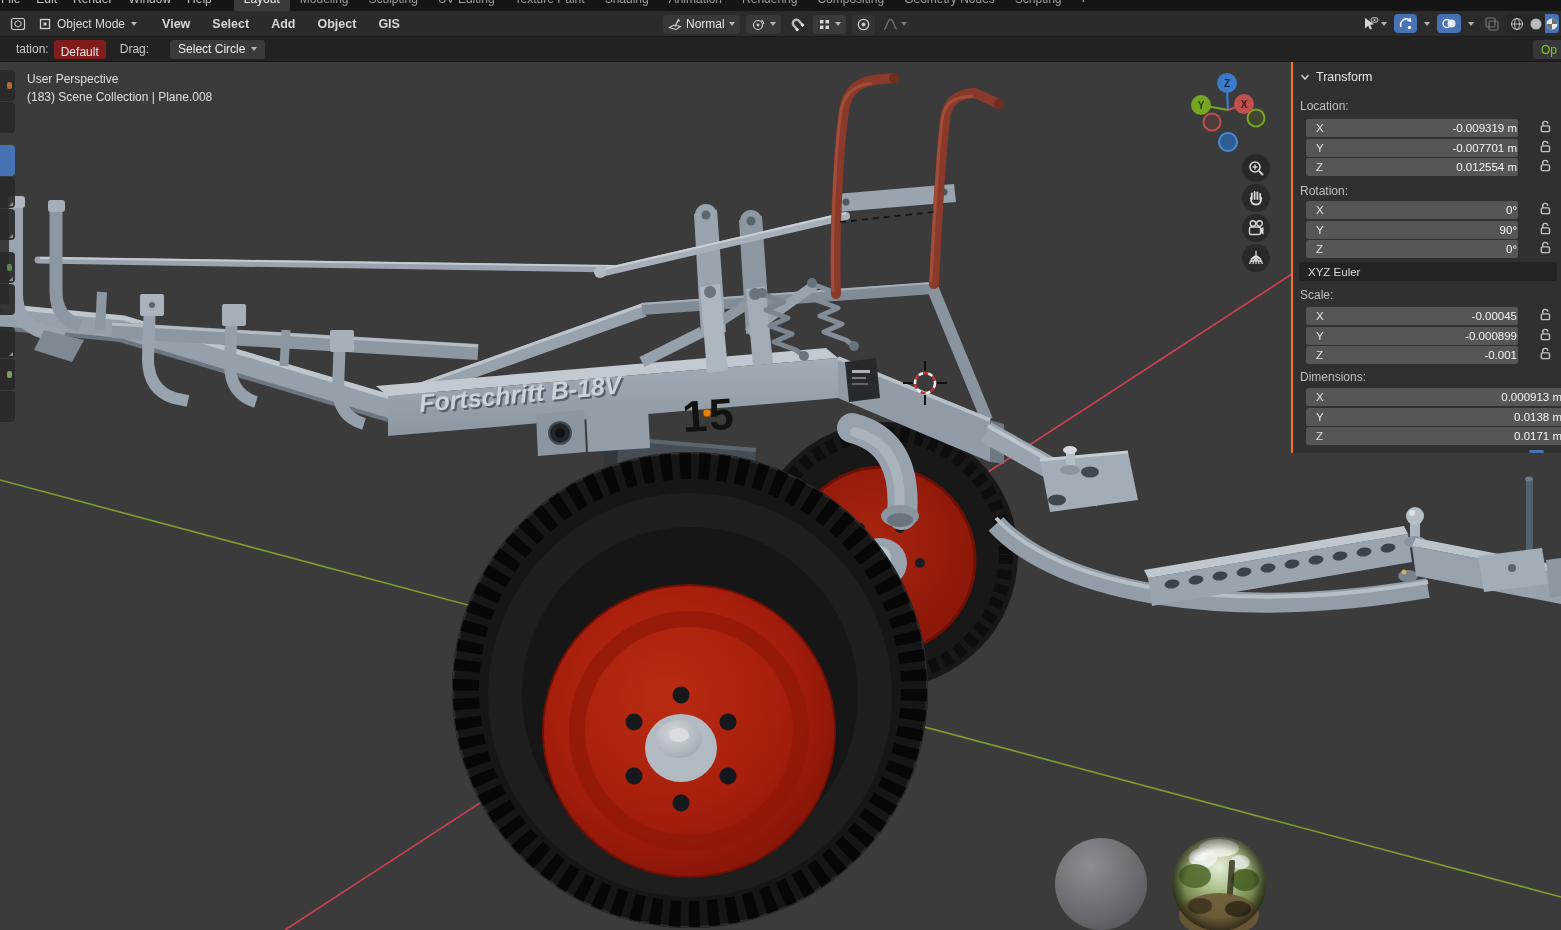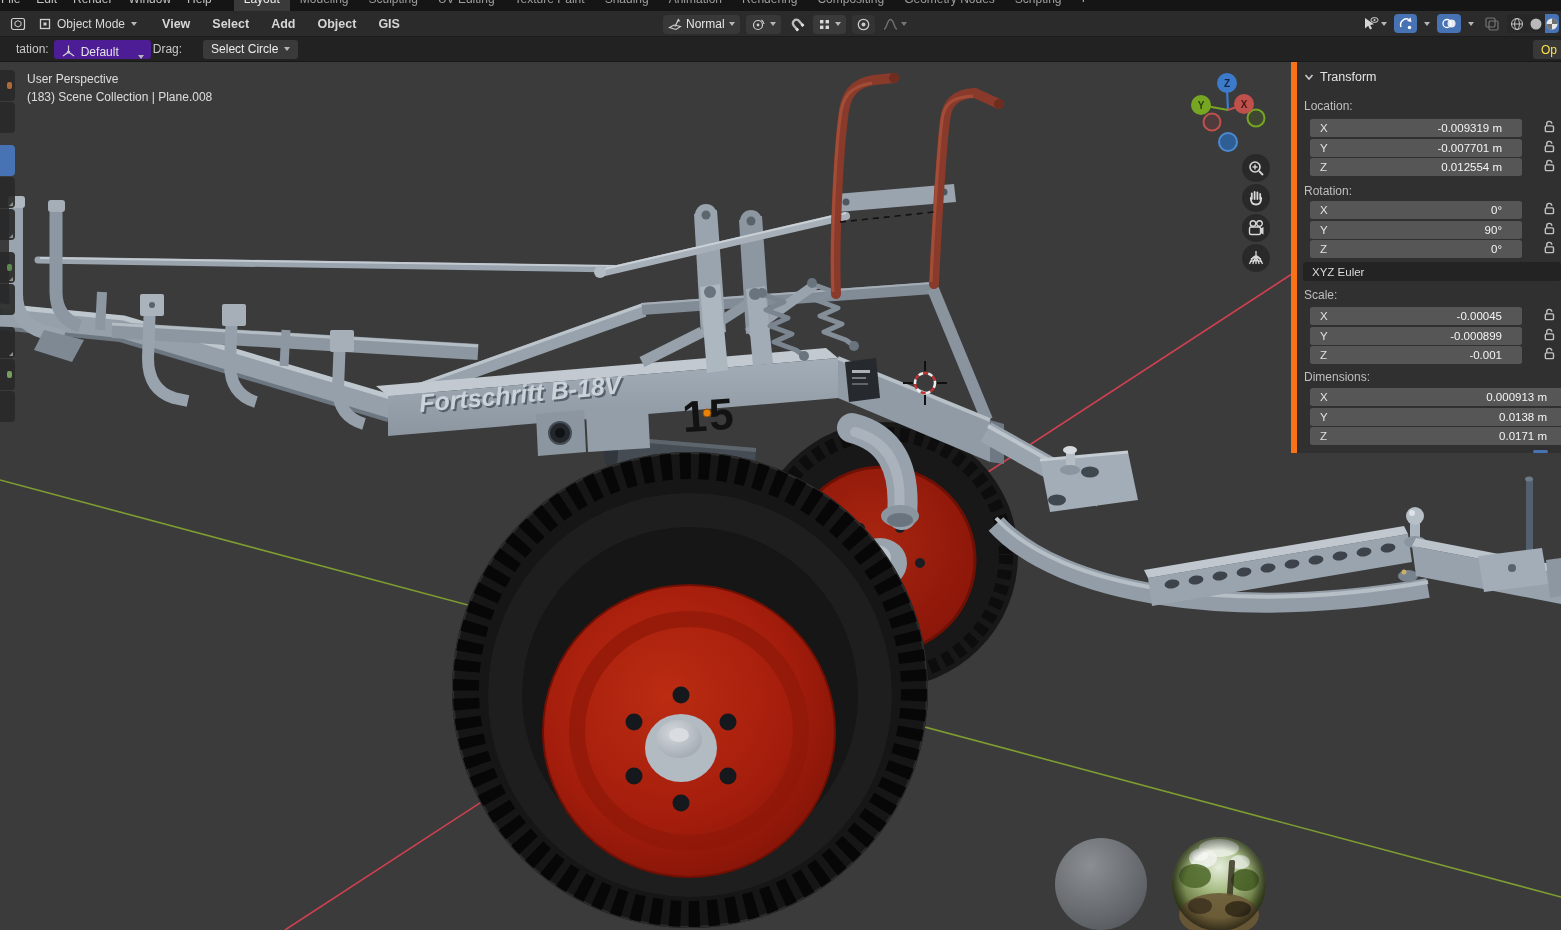--- a/index.html
+++ b/index.html
@@ -21,42 +21,42 @@
   .menu2{color:#d6d6d6;font-size:12.5px;padding:0 11px;font-weight:bold;}
   .center-tools{position:absolute;left:663px;top:3px;display:flex;align-items:center;gap:6px;}
   .right-tools{position:absolute;right:2px;top:3px;display:flex;align-items:center;gap:4px;}
   .togbtn{display:flex;align-items:center;height:19px;border-radius:4px;padding:0 3px;gap:2px;}
   .togbtn.on{background:#4772b3;}
   .shade-cluster{display:flex;background:#272727;border-radius:4px;overflow:hidden;height:19px;}
   .shade-item{width:19px;display:flex;align-items:center;justify-content:center;}
   .shade-item.on{background:#4772b3;}
   
   #row3{height:25px;background:#222222;border-bottom:1px solid #181818;display:flex;align-items:center;color:#c9c9c9;font-size:12px;padding-left:16px;}
-  .drop-dark{background:#4c1d95;border-radius:3px;height:19px;display:flex;align-items:flex-end;gap:5px;padding:0 7px;color:#e4e4e4;}
+  .drop-dark{background:#7f1d1d;border-radius:3px;height:19px;display:flex;align-items:flex-end;gap:5px;padding:0 7px;color:#e4e4e4;flex-direction:column;}
   .drop-lit{background:#3a3a3a;border-radius:3px;height:19px;display:flex;align-items:center;gap:6px;padding:0 8px;color:#ececec;}
-  #opt-btn{position:absolute;right:0;top:40px;background:#383838;border-radius:3px 0 0 3px;height:19px;display:flex;align-items:center;padding:0 4px 0 8px;color:#fde047;font-size:12px;}
+  #opt-btn{position:absolute;right:0;top:40px;background:#383838;border-radius:3px 0 0 3px;height:19px;display:flex;align-items:center;padding:0 4px 0 8px;color:#84cc16;font-size:12px;}
   
   #viewport{position:absolute;left:0;top:62px;width:1561px;height:868px;background:#3b3b3b;overflow:hidden;}
   #scene{position:absolute;left:0;top:0;}
   .ovtext{position:absolute;color:rgba(255,255,255,.82);font-size:12px;left:27px;white-space:nowrap;}
   
   .tbtn{position:absolute;left:0;width:15px;height:31px;background:rgba(41,41,41,.92);border-radius:0 4px 4px 0;}
   .tbtn.blue{background:#4772b3;}
   .tbtn .sliver{position:absolute;right:3px;top:12px;width:5px;height:7px;border-radius:2px;}
   .tbtn.tri::after{content:"";position:absolute;right:2px;bottom:2px;border-left:4px solid transparent;border-bottom:4px solid #8e8e8e;}
   
   #gizmo{position:absolute;left:1182px;top:6px;}
   .navbtn{position:absolute;left:1242px;width:28px;height:28px;border-radius:50%;background:rgba(34,34,34,.72);display:flex;align-items:center;justify-content:center;}
   
-  #sidebar{position:absolute;right:0;top:0;width:270px;height:391px;background:rgba(47,47,47,.97);border-left:6px solid #f97316;box-sizing:border-box;}
+  #sidebar{position:absolute;right:0;top:0;width:270px;height:391px;background:rgba(47,47,47,.97);border-left:2px solid #f97316;box-sizing:border-box;}
   .phead{position:absolute;left:7px;display:flex;align-items:center;gap:6px;color:#e3e3e3;font-size:12.5px;}
   .plabel{position:absolute;left:7px;color:#bfbfbf;font-size:12px;}
   .frow{position:absolute;left:13px;width:212px;height:18px;background:#565656;border-radius:2.5px;display:flex;align-items:center;font-size:11.5px;}
   .frow .ax{color:#e2e2e2;padding-left:10px;flex:0 0 20px;}
-  .frow .val{color:#f4f4f4;text-align:right;flex:1;padding-right:20px;}
+  .frow .val{color:#f4f4f4;text-align:right;flex:1;padding-right:1px;}
   .frow.wide{width:257px;}
   .lockw{position:absolute;left:246px;width:14px;height:14px;}
   .eulrow{position:absolute;left:6px;width:258px;height:19px;background:#232323;border-radius:3px;color:#dadada;font-size:11.5px;display:flex;align-items:center;padding-left:9px;box-sizing:border-box;}
   #panel-grip{position:absolute;left:236px;top:388px;width:15px;height:3px;background:#4772b3;border-radius:2px;}
   #props-bar{position:absolute;right:0;top:393px;width:270px;height:25px;background:rgba(47,47,47,.97);border-left:1px solid #262626;box-sizing:border-box;}
   svg{display:block;}
   text{font-family:"Liberation Sans",sans-serif;}
 </style>
 </head>
 <body>
@@ -219,21 +219,21 @@
   <span class="drop-dark" style="margin-left:5px">
     <svg width="15" height="15" viewBox="0 0 15 15">
       <line x1="7.5" y1="8" x2="7.5" y2="1.5" stroke="#d0d0d0" stroke-width="1.2"></line>
       <line x1="7.5" y1="8" x2="2" y2="12" stroke="#d0d0d0" stroke-width="1.2"></line>
       <line x1="7.5" y1="8" x2="13" y2="12" stroke="#d0d0d0" stroke-width="1.2"></line>
       <circle cx="7.5" cy="8" r="1.6" fill="#d0d0d0"></circle>
     </svg>
     <span>Default</span>
     <span class="chev" style="margin-left:14px"></span>
   </span>
-  <span style="margin-left:2px">Drag:</span>
+  <span style="margin-left:14px">Drag:</span>
   <span class="drop-lit" style="margin-left:21px">
     <span>Select Circle</span>
     <span class="chev"></span>
   </span>
 </div>
 <div id="opt-btn">
     <span>Op</span>
   </div>
 
 <div id="viewport">

